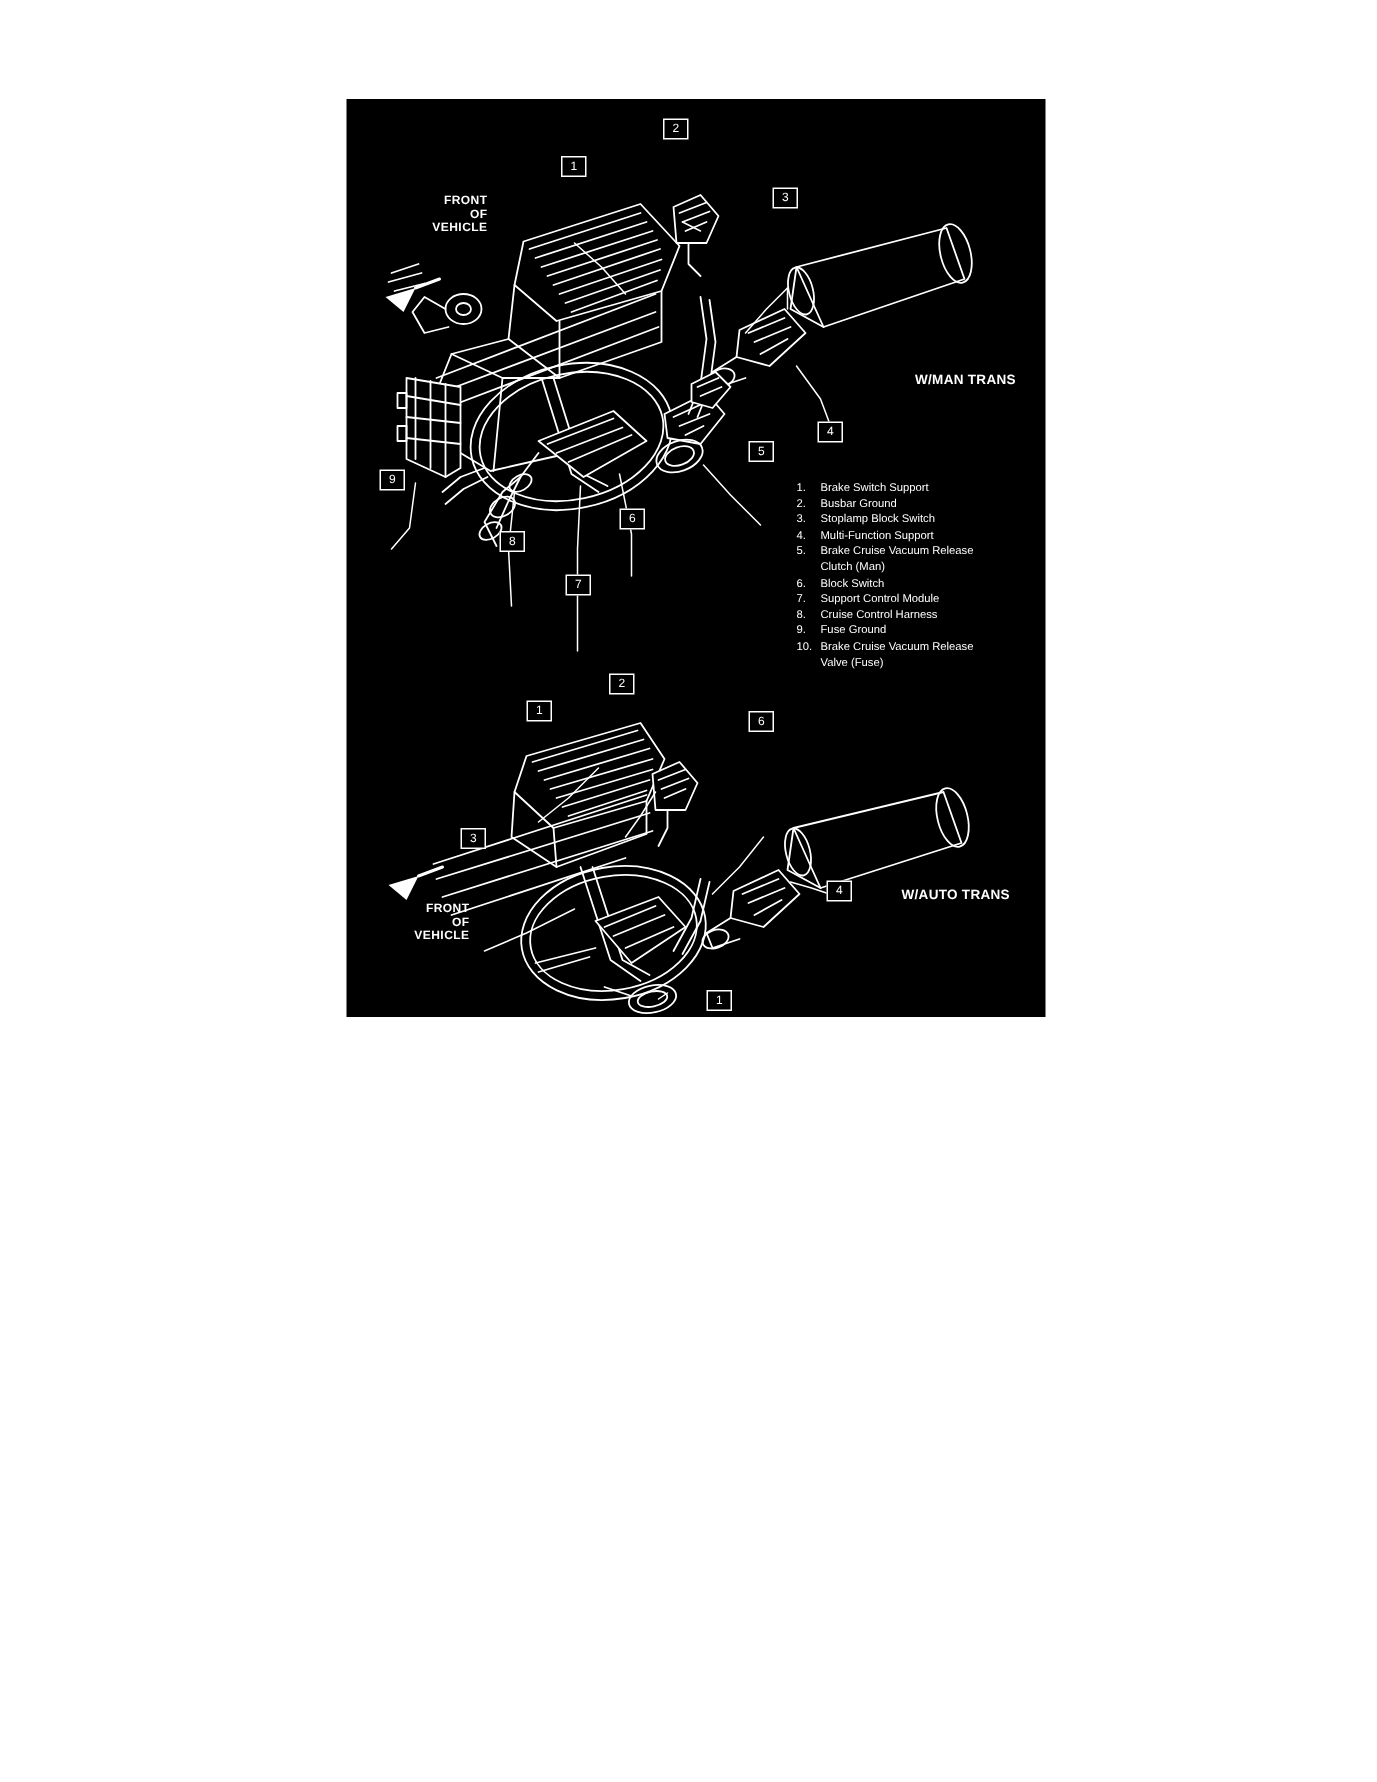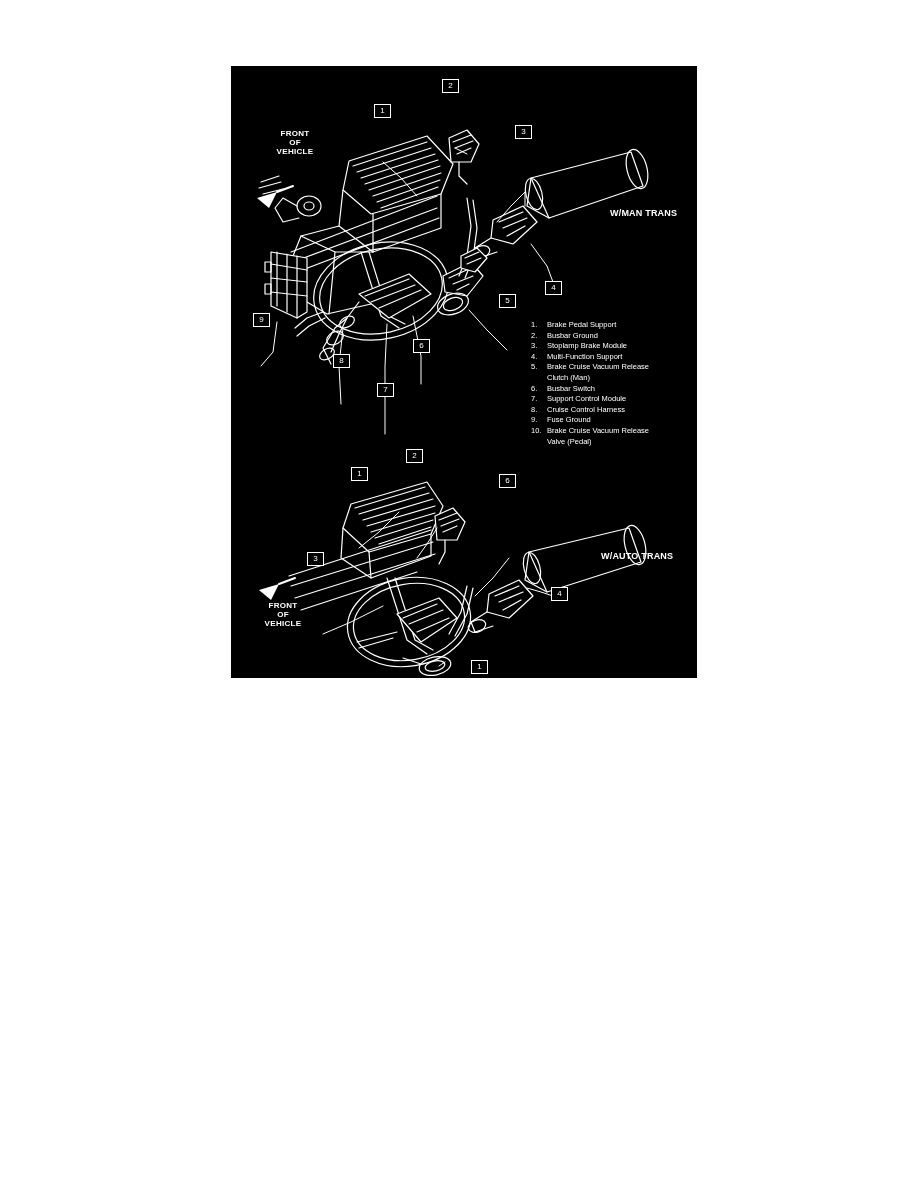--- a/index.html
+++ b/index.html
@@ -57,32 +57,33 @@
     font-family: "Liberation Sans", sans-serif;
   }
 
   
   .front-label {
     position: absolute;
     color: #ffffff;
     font-size: 8px;
     font-weight: bold;
     line-height: 9px;
-    text-align: center;
+    text-align: right;
     letter-spacing: 0.3px;
   }
 
   
   .trans-label {
     position: absolute;
     color: #ffffff;
     font-size: 9px;
     font-weight: bold;
     letter-spacing: 0.2px;
     white-space: nowrap;
+    margin-top: 40px;
   }
 
   
   .legend {
     position: absolute;
     left: 300px;
     top: 254px;
     width: 160px;
     color: #ffffff;
     font-size: 7.5px;
@@ -317,57 +318,57 @@
         <div>OF</div>
         <div>VEHICLE</div>
       </div>
 
       <div class="trans-label" style="left:379px; top:142px;">W/MAN TRANS</div>
       <div class="trans-label" style="left:370px; top:485px;text-align:right;">W/AUTO TRANS</div>
 
       <div class="legend">
         <div class="legend-row">
           <span class="legend-num">1.</span>
-          <span class="legend-text">Brake Pedal Support</span>
+          <span class="legend-text">Brake Switch Support</span>
         </div>
         <div class="legend-row">
           <span class="legend-num">2.</span>
           <span class="legend-text">Busbar Ground</span>
         </div>
         <div class="legend-row">
           <span class="legend-num">3.</span>
-          <span class="legend-text">Stoplamp Brake Module</span>
+          <span class="legend-text">Stoplamp Block Switch</span>
         </div>
         <div class="legend-row">
           <span class="legend-num">4.</span>
           <span class="legend-text">Multi-Function Support</span>
         </div>
         <div class="legend-row">
           <span class="legend-num">5.</span>
           <span class="legend-text">Brake Cruise Vacuum Release</span>
         </div>
         <div class="legend-cont">Clutch (Man)</div>
         <div class="legend-row">
           <span class="legend-num">6.</span>
-          <span class="legend-text">Busbar Switch</span>
+          <span class="legend-text">Block Switch</span>
         </div>
         <div class="legend-row">
           <span class="legend-num">7.</span>
           <span class="legend-text">Support Control Module</span>
         </div>
         <div class="legend-row">
           <span class="legend-num">8.</span>
           <span class="legend-text">Cruise Control Harness</span>
         </div>
         <div class="legend-row">
           <span class="legend-num">9.</span>
           <span class="legend-text">Fuse Ground</span>
         </div>
         <div class="legend-row">
           <span class="legend-num">10.</span>
           <span class="legend-text">Brake Cruise Vacuum Release</span>
         </div>
-        <div class="legend-cont">Valve (Pedal)</div>
+        <div class="legend-cont">Valve (Fuse)</div>
       </div>
 
     </div>
   </div>
 </div>
 
 </body></html>

